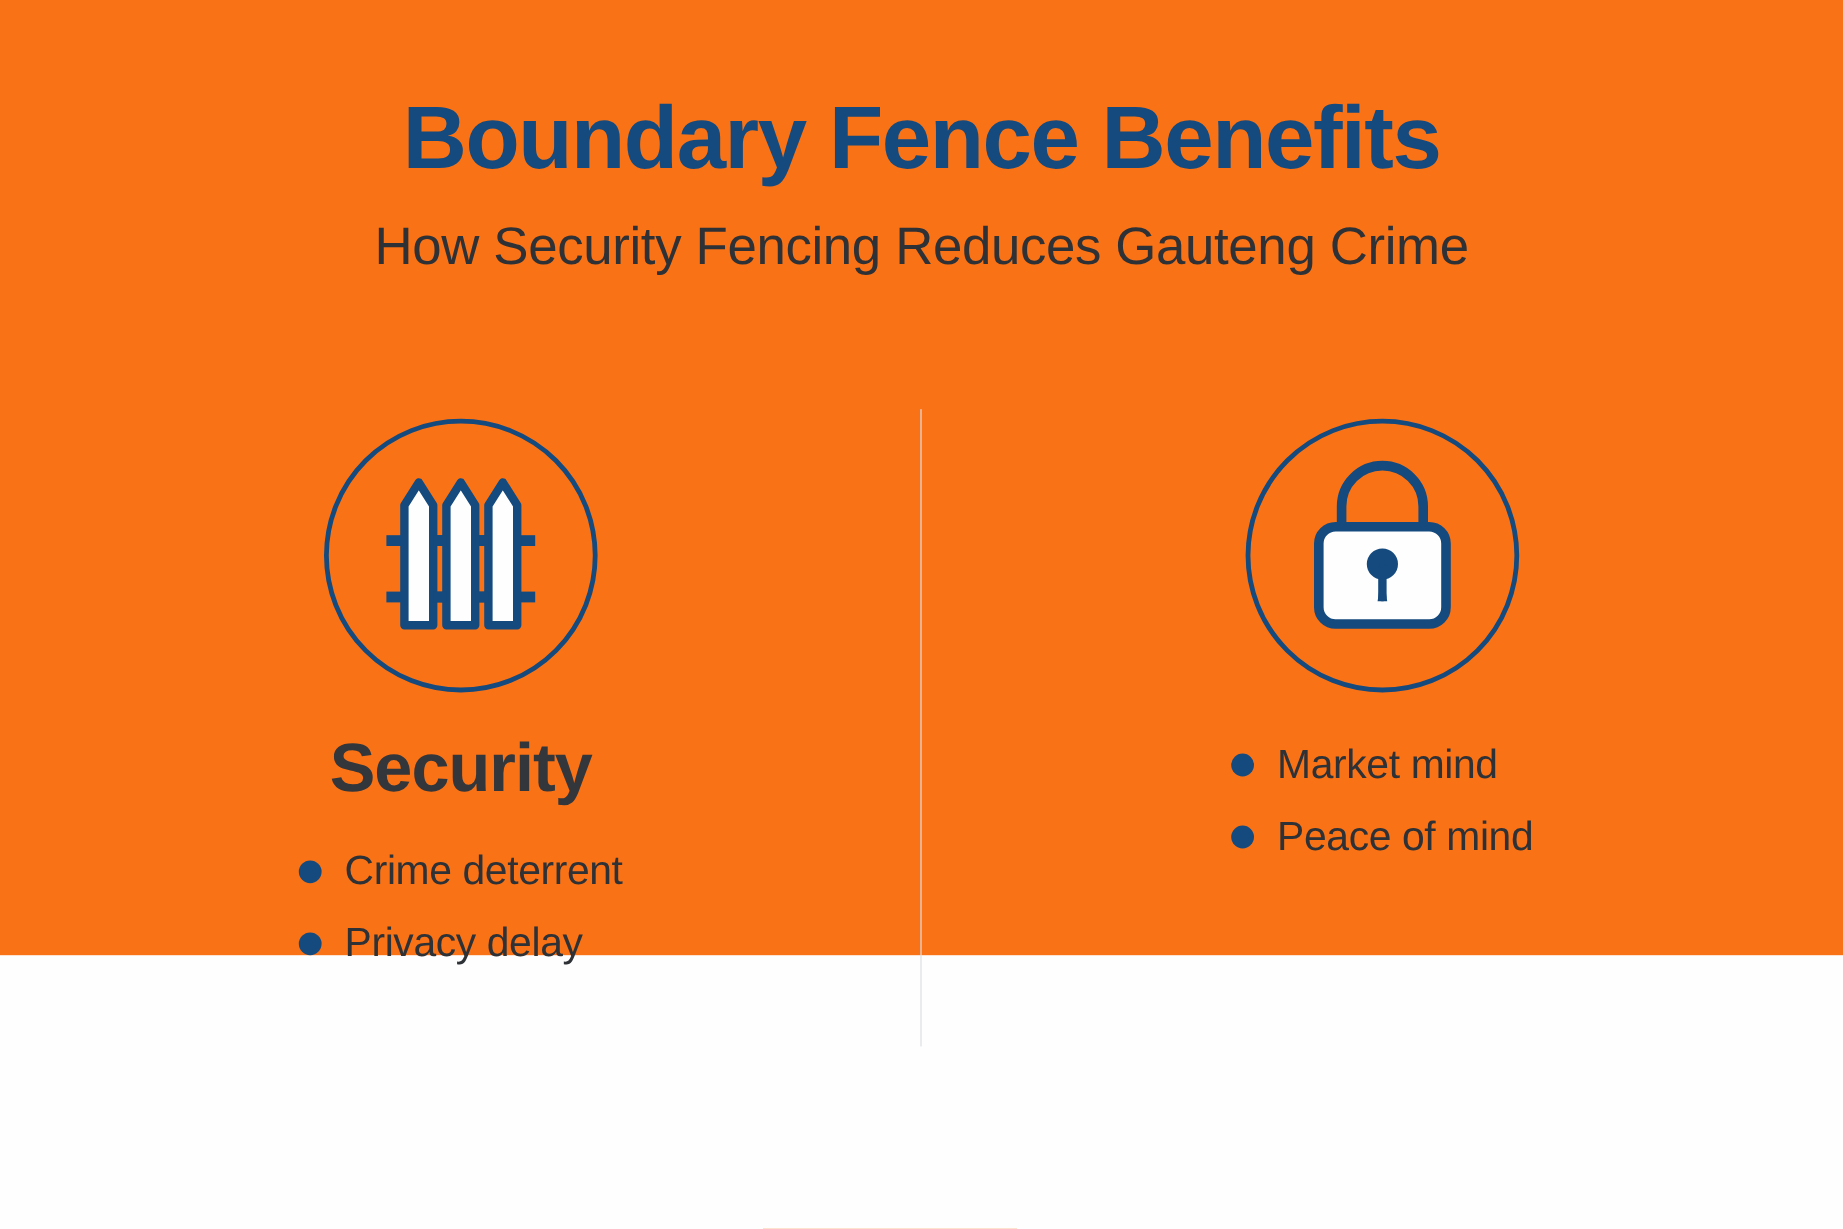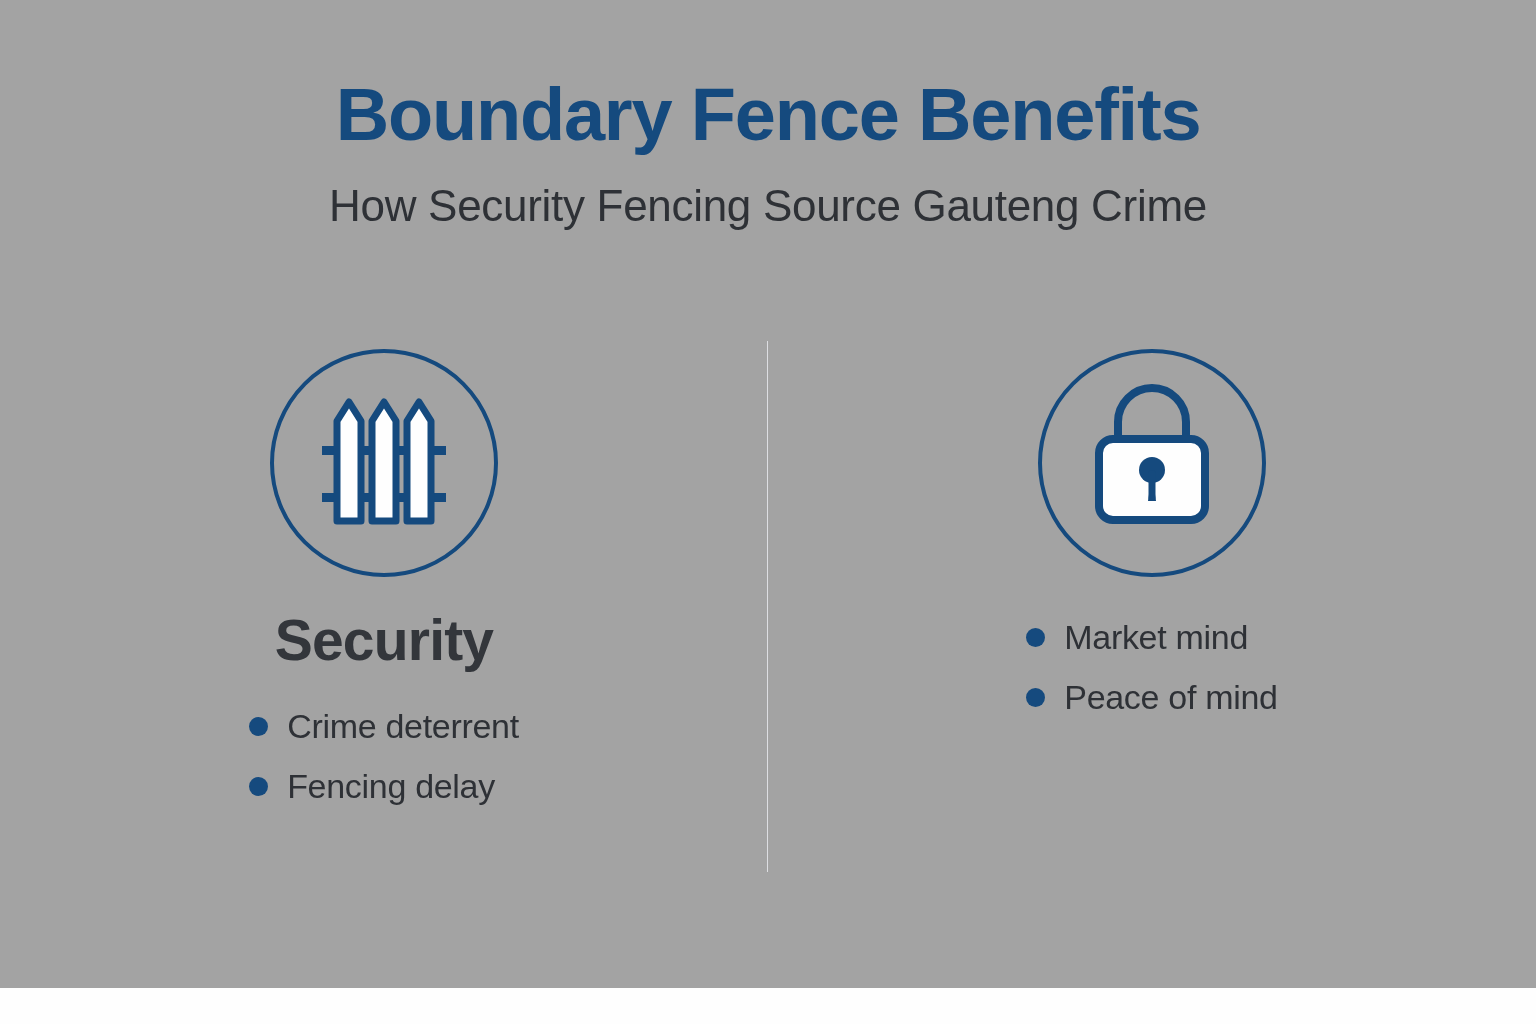--- a/index.html
+++ b/index.html
@@ -10,22 +10,22 @@
   body {
     width: 1536px;
     height: 1024px;
     background: #fefefe;
     font-family: "Liberation Sans", sans-serif;
     overflow: hidden;
   }
   .infographic {
     position: relative;
     width: 1536px;
-    height: 988px;
-    background: #a3a3a3;
+    height: 796px;
+    background: #f97316;
     box-sizing: border-box;
   }
 
   
   .header {
     position: absolute;
     top: 0;
     left: 0;
     width: 1536px;
     text-align: center;
@@ -152,21 +152,21 @@
     white-space: nowrap;
   }
 </style>
 </head>
 <body>
 
 <div class="infographic">
 
   <div class="header">
     <h1 class="main-title">Boundary Fence Benefits</h1>
-    <h2 class="subtitle">How Security Fencing Source Gauteng Crime</h2>
+    <h2 class="subtitle">How Security Fencing Reduces Gauteng Crime</h2>
   </div>
 
   <div class="divider"></div>
 
   <div class="columns">
 
     <div class="column">
       <div class="icon-wrap">
         <svg viewBox="0 0 234 234" xmlns="http://www.w3.org/2000/svg">
           <circle cx="117" cy="117" r="112" fill="none" stroke="#154A7E" stroke-width="4"></circle>
@@ -187,21 +187,21 @@
         </svg>
       </div>
       <div class="col-title">Security</div>
       <ul class="bullets">
         <li class="bullet-item">
           <span class="bullet-dot"></span>
           <span class="bullet-text">Crime deterrent</span>
         </li>
         <li class="bullet-item">
           <span class="bullet-dot"></span>
-          <span class="bullet-text">Fencing delay</span>
+          <span class="bullet-text">Privacy delay</span>
         </li>
       </ul>
     </div>
 
     <div class="column">
       <div class="icon-wrap">
         <svg viewBox="0 0 234 234" xmlns="http://www.w3.org/2000/svg">
           <circle cx="117" cy="117" r="112" fill="none" stroke="#154A7E" stroke-width="4"></circle>
 
           <path d="M 83 96 L 83 76 A 34 34 0 0 1 151 76 L 151 96" fill="none" stroke="#154A7E" stroke-width="8" stroke-linecap="round"></path>

